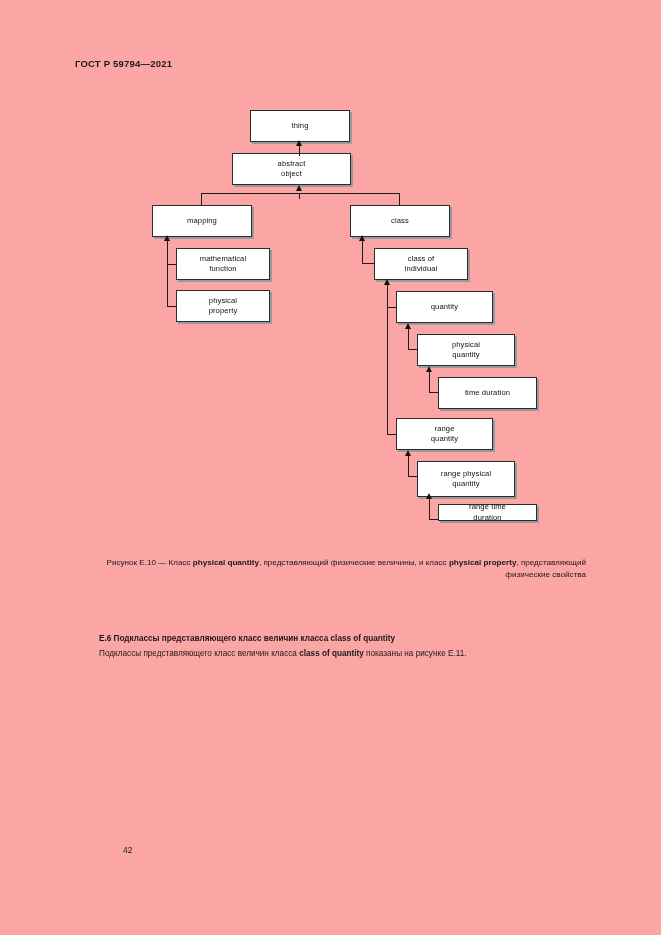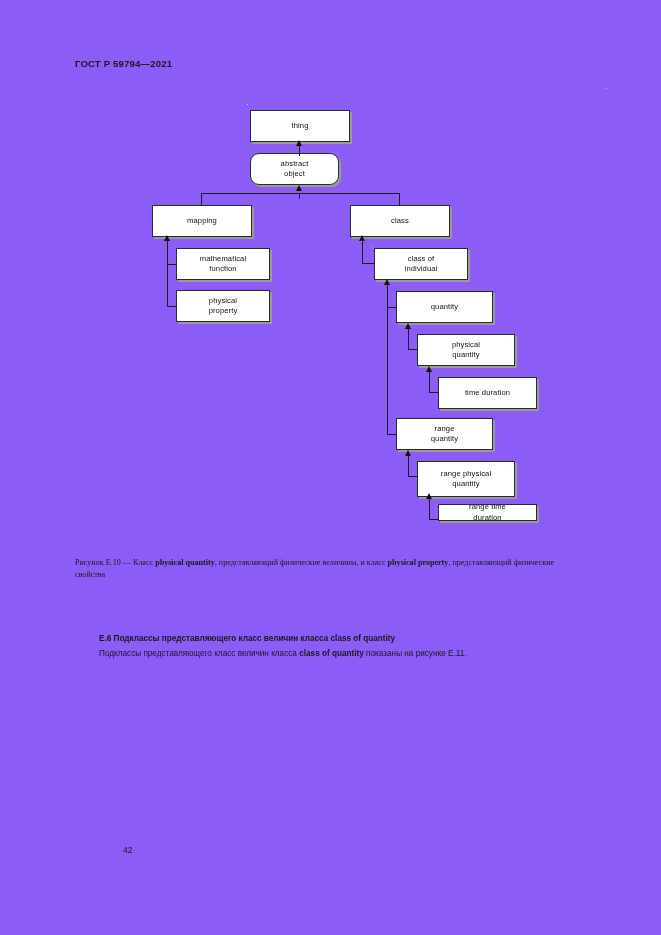--- a/index.html
+++ b/index.html
@@ -12,21 +12,21 @@
     height: 935px;
     position: relative;
     font-family: "Liberation Sans", sans-serif;
     color: #1a1a1a;
     overflow: hidden;
   }
 
   .page {
     position: absolute;
     inset: 0;
-    background: #8b5cf6;
+    background: #fca5a5;
   }
 
   
   .doc-header {
     position: absolute;
     left: 75px;
     top: 58px;
     font-size: 9.5px;
     font-weight: bold;
     letter-spacing: 0.2px;
@@ -85,22 +85,21 @@
   }
 
   
   .caption {
     position: absolute;
     left: 75px;
     width: 511px;
     top: 557px;
     font-size: 8.1px;
     line-height: 1.5;
-    text-align: left;
-    font-family: Liberation Serif, serif;
+    text-align: right;
   }
   .caption b { font-weight: bold; }
 
   
   .para {
     position: absolute;
     left: 75px;
     width: 511px;
     font-size: 8.2px;
     line-height: 1.52;
@@ -138,21 +137,21 @@
 
   <div class="doc-header">ГОСТ Р 59794—2021</div>
 
   <div class="figure">
     <div class="diagram">
 
       <div class="node" style="left:250px; top:15px; width:100px; height:32px;">
         <span>thing</span>
       </div>
 
-      <div class="node" style="left:250px; top:58px; width:89px; height:32px;border-radius:9px;">
+      <div class="node" style="left:232px; top:58px; width:119px; height:32px;">
         <div>
           <span>abstract</span>
           <span>object</span>
         </div>
       </div>
 
       <div class="node" style="left:152px; top:110px; width:100px; height:32px;">
         <span>mapping</span>
       </div>
 

